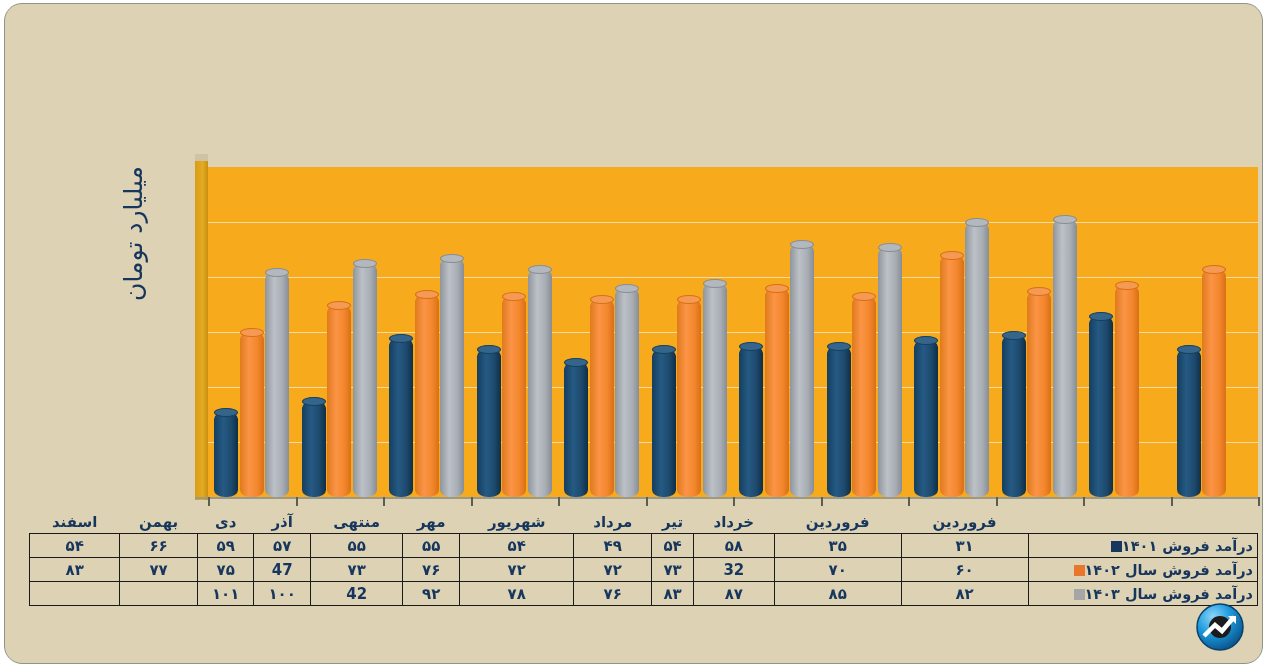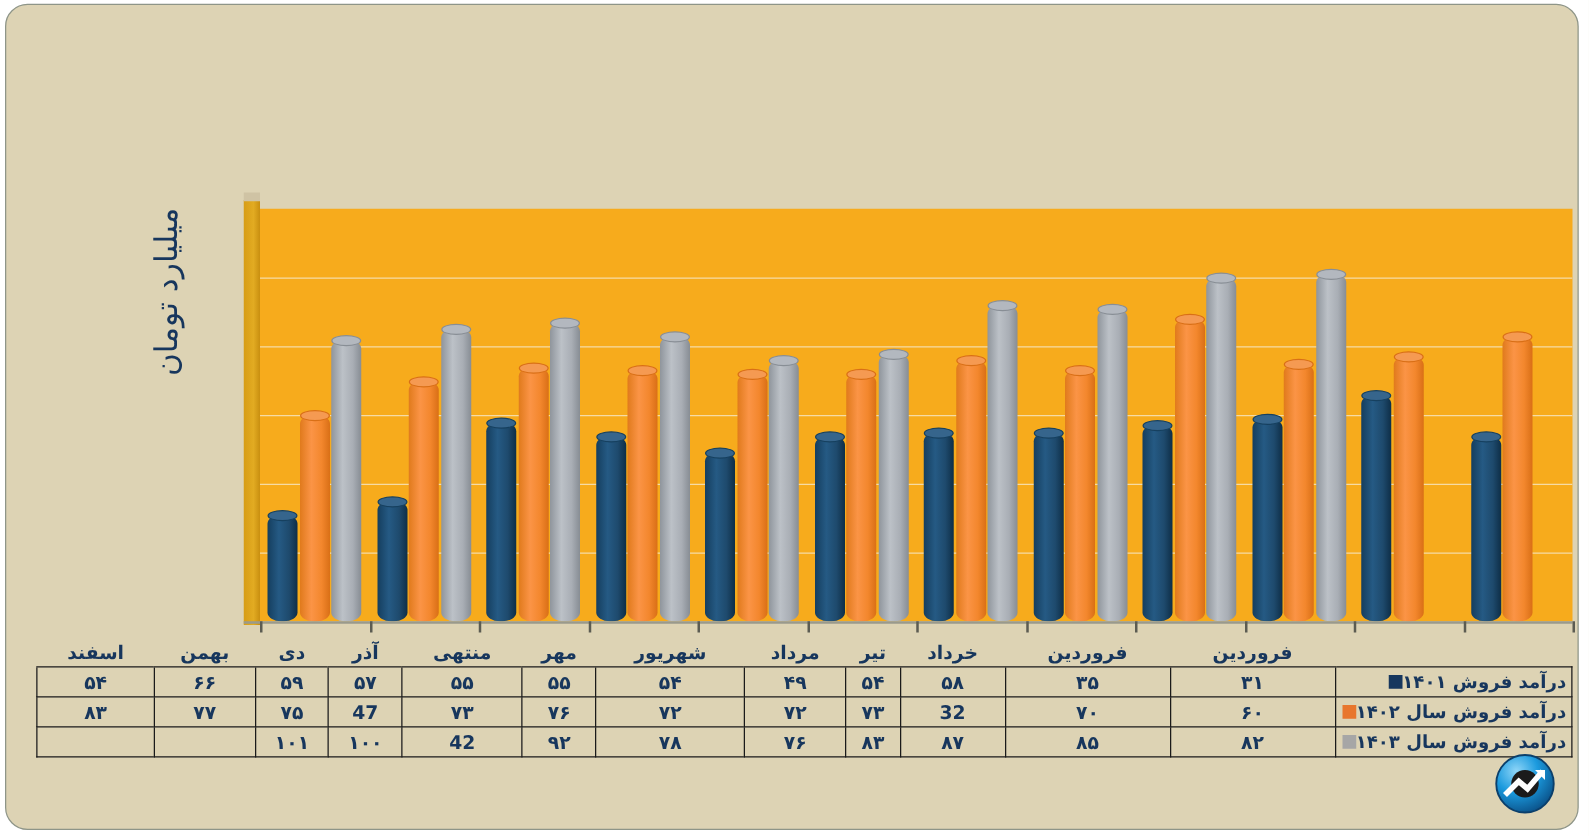--- a/index.html
+++ b/index.html
@@ -87,20 +87,21 @@
   .tbl td,.tbl th{
     border:1px solid #1a1a1a; height:23px; text-align:center;
     font-weight:bold; padding:0; white-space:nowrap;
   }
   .tbl .hdr{border:none; background:transparent;}
   .tbl .hdrcell{border:none; border-bottom:1px solid #1a1a1a;
                 font-weight:bold; font-size:15px;}
   .tbl .lab{
     width:172px; text-align:right; padding-right:4px; font-size:14.5px;
     position:relative;
+    padding-left:40px;
   }
   .tbl .lab .sw{
     display:inline-block; width:11px; height:11px; margin-left:5px;
     vertical-align:-1px;
   }
   .sw.s1{background:#17375e;}
   .sw.s2{background:#e8762d;}
   .sw.s3{background:#a6a6a6;}
 
   

